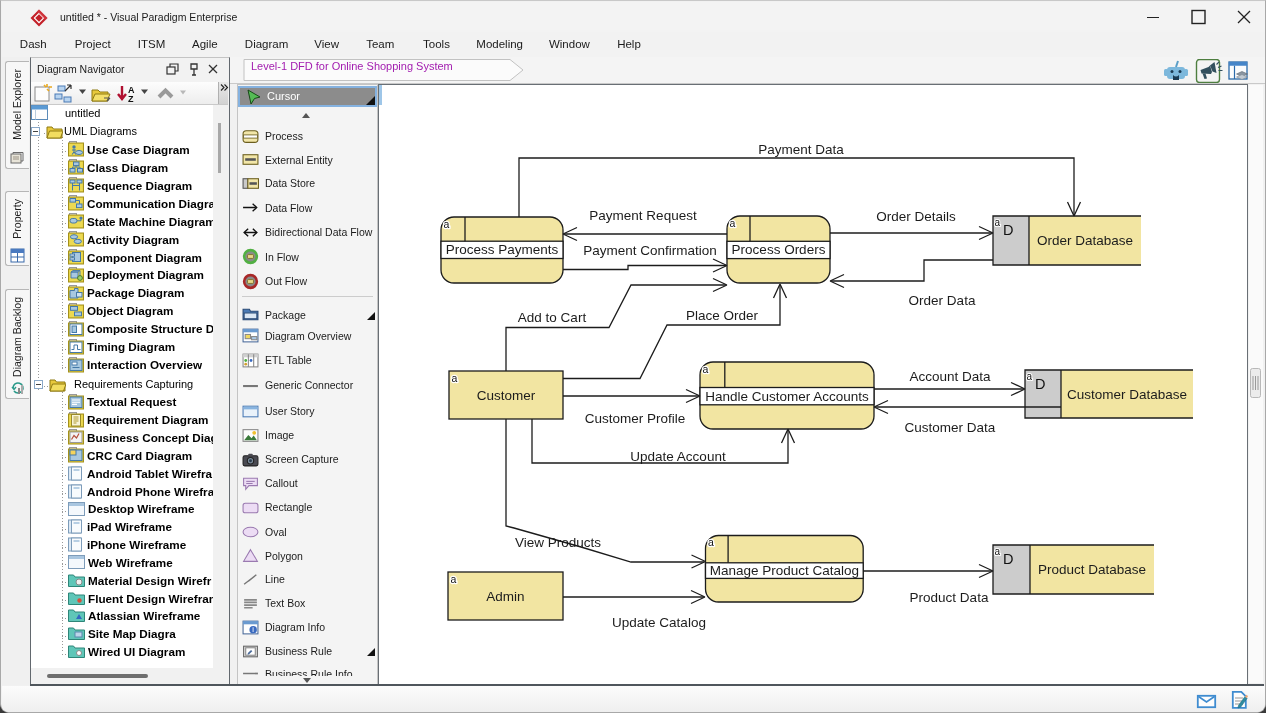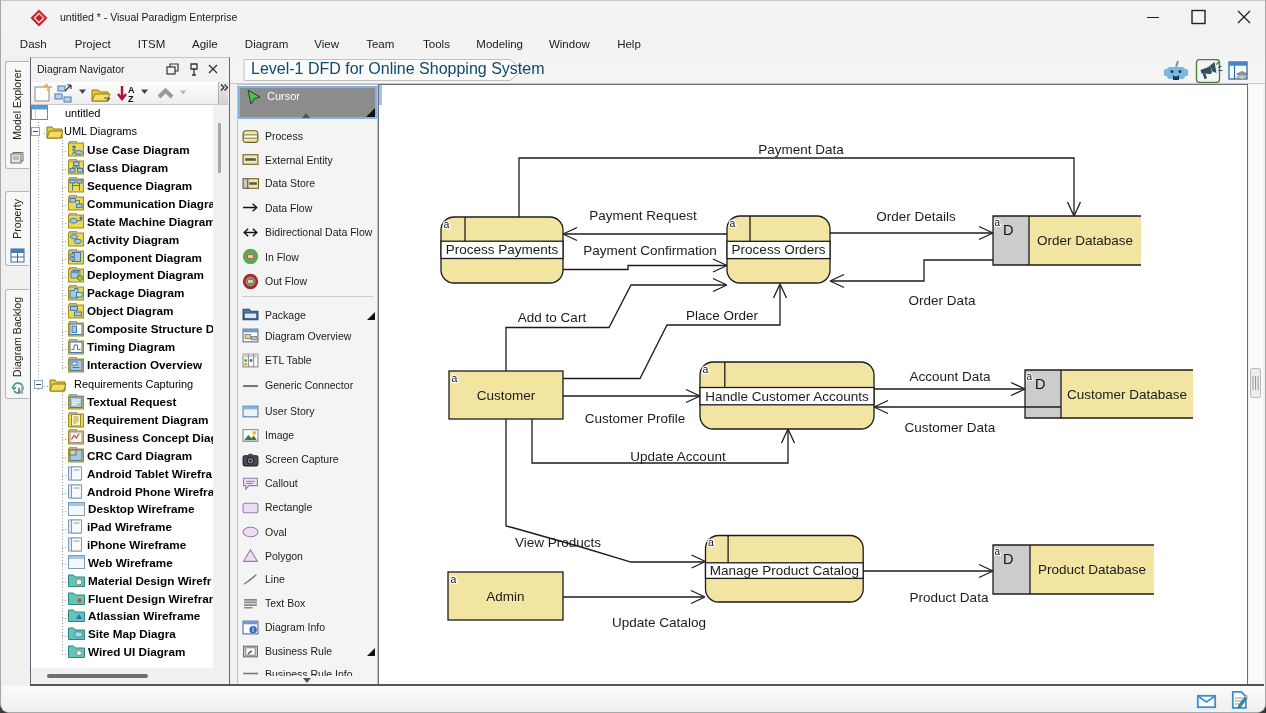--- a/index.html
+++ b/index.html
@@ -57,21 +57,21 @@
       <line x1="2" y1="9.5" x2="14" y2="9.5" stroke="#222" stroke-width="1.2"></line>
       <rect x="47" y="2.5" width="13" height="13" fill="none" stroke="#222" stroke-width="1.4"></rect>
       <line x1="93" y1="3" x2="105" y2="15" stroke="#222" stroke-width="1.3"></line>
       <line x1="105" y1="3" x2="93" y2="15" stroke="#222" stroke-width="1.3"></line>
     </svg>
   </div>
   <div id="hdr"></div>
   <svg class="abs" style="left:242px;top:57px" width="282" height="24" viewBox="0 0 282 24">
     <path d="M1 1.5 H267 L280 12 L267 22.5 H1 Z" fill="#fbfbfb" stroke="#c2c2c2"></path>
   </svg>
-  <span class="abs" style="left:250px;top:59px;font-size:16px;color:#0c4a6e">Level-1 DFD for Online Shopping System</span>
+  <span class="abs" style="left:250px;top:59px;font-size:11px;color:#a21caf">Level-1 DFD for Online Shopping System</span>
   <svg class="abs" style="left:1163px;top:58px" width="84" height="24" viewBox="0 0 84 24">
     <g>
       <rect x="3" y="8" width="18" height="12" rx="3" fill="#7db8dc"></rect>
       <rect x="0" y="10" width="4" height="7" rx="1.5" fill="#7db8dc"></rect>
       <rect x="20" y="10" width="4" height="7" rx="1.5" fill="#7db8dc"></rect>
       <line x1="12" y1="8" x2="14" y2="2" stroke="#5a9ec7" stroke-width="2"></line>
       <circle cx="8" cy="12.5" r="1.5" fill="#1b3a52"></circle>
       <circle cx="16" cy="12.5" r="1.5" fill="#1b3a52"></circle>
       <path d="M9 16 Q12 19 15 16 L15 21 L9 21 Z" fill="#1b3a52"></path>
     </g>
@@ -511,21 +511,21 @@
           <span class="tlabel">Wired UI Diagram</span>
         </div>
 <div class="abs" style="left:182px;top:0;width:15px;height:579px;background:#f1f1f1"></div>
 <div class="abs" style="left:187px;top:18px;width:3px;height:50px;background:#a8a8a8"></div>
 <div class="abs" style="left:0px;top:563px;width:182px;height:16px;background:#f1f1f1"></div>
 <div class="abs" style="left:16px;top:569px;width:101px;height:4px;background:#6e6e6e;border-radius:2px"></div>
 </div>
   </div>
 
   <div id="palette">
-<div class="abs" style="left:0px;top:1px;width:139px;height:33px;background:#8c8c8c;border:2px solid #85b2e0">
+<div class="abs" style="left:0px;top:1px;width:139px;height:21px;background:#8c8c8c;border:2px solid #85b2e0">
 <svg class="abs" style="left:7px;top:1px" width="14" height="16" viewBox="0 0 14 16">
           <path d="M1 1 L13 8 L7.5 9.5 L4 15 Z" fill="#55bb55" stroke="#184818" stroke-width="1"></path>
         </svg>
 <span class="abs" style="left:27px;top:2px;font-size:11px;color:#fff">Cursor</span>
 <div class="abs" style="right:0;bottom:0;width:0;height:0;border-left:9px solid transparent;border-bottom:9px solid #111"></div>
 </div>
 <div class="abs" style="left:64px;top:28px;width:0;height:0;border-left:4.5px solid transparent;border-right:4.5px solid transparent;border-bottom:5.5px solid #555"></div>
 <div class="pitem" style="top:41.2px">
         <svg class="picon" viewBox="0 0 16 16">
           <rect x="1" y="2.5" width="14" height="11" rx="3" fill="#f2e6a8" stroke="#6b5e1e"></rect>

